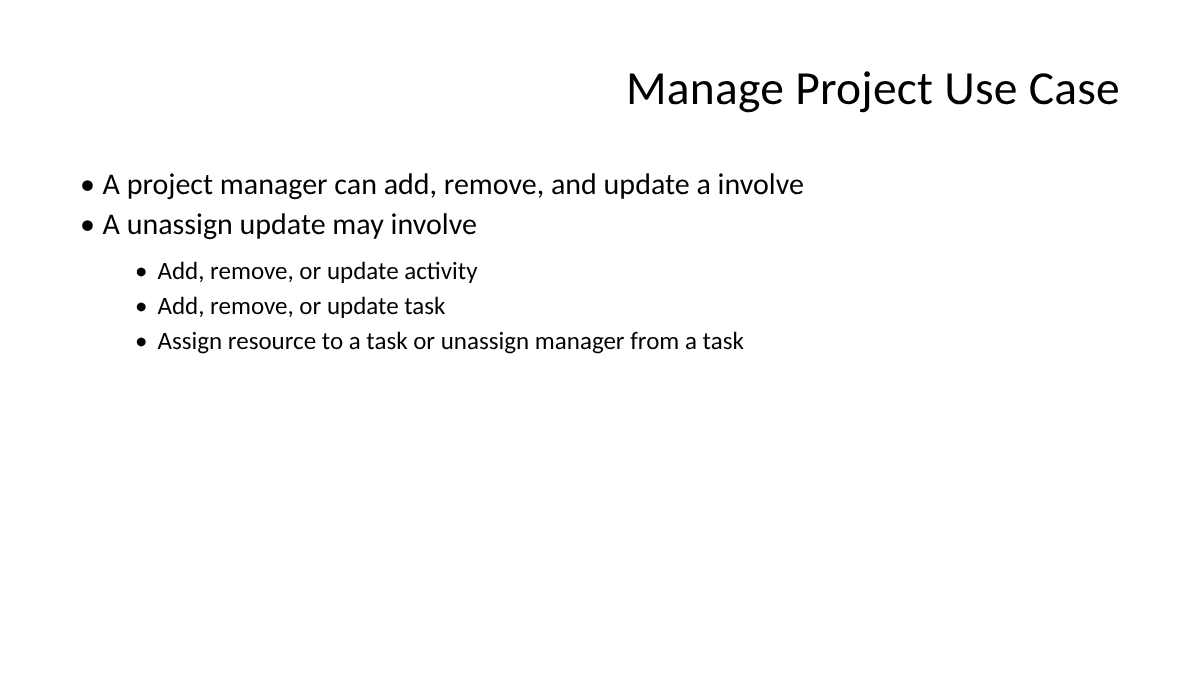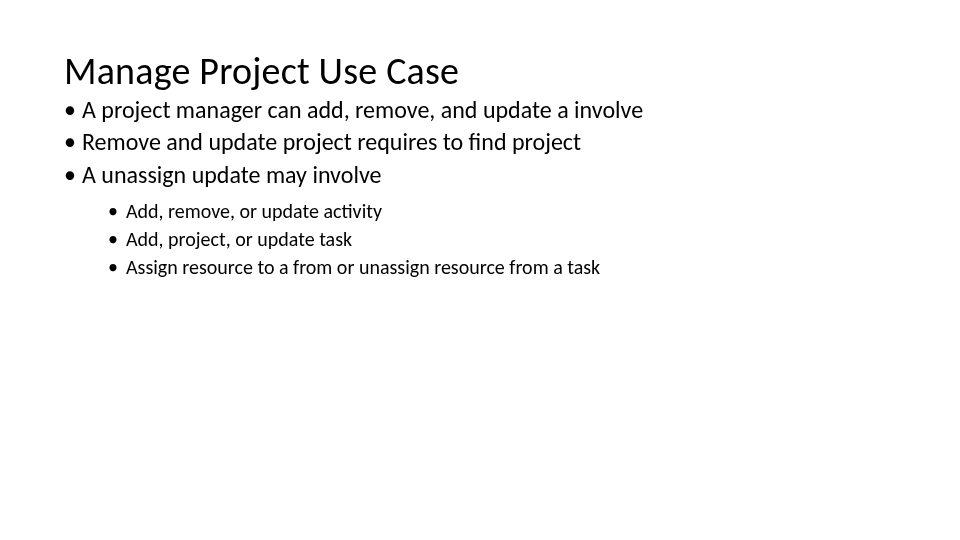--- a/index.html
+++ b/index.html
@@ -11,21 +11,23 @@
       width: 960px;
       height: 540px;
       font-family: Calibri, 'Segoe UI', Arial, sans-serif;
       background: #ffffff;
       color: #000000;
       padding: 48px 64px;
     }
     .slide-title {
       font-size: 38px;
       font-weight: 400;
+      margin-bottom: 38px;
       letter-spacing: 0.2px;
+      text-align: right;
     }
     .bullet-list {
       list-style: none;
     }
     .bullet-item {
       font-size: 24px;
       line-height: 1.35;
       position: relative;
       padding-left: 18px;
     }
@@ -57,29 +59,26 @@
 </head>
 <body>
 
 <h1 class="slide-title">Manage Project Use Case</h1>
 
 <ul class="bullet-list">
   <li class="bullet-item">
     <span>A project manager can add, remove, and update a involve</span>
   </li>
   <li class="bullet-item">
-    <span>Remove and update project requires to find project</span>
-  </li>
-  <li class="bullet-item">
     <span>A unassign update may involve</span>
     <ul class="sub-list">
       <li class="sub-item">
         <span>Add, remove, or update activity</span>
       </li>
       <li class="sub-item">
-        <span>Add, project, or update task</span>
+        <span>Add, remove, or update task</span>
       </li>
       <li class="sub-item">
-        <span>Assign resource to a from or unassign resource from a task</span>
+        <span>Assign resource to a task or unassign manager from a task</span>
       </li>
     </ul>
   </li>
 </ul>
 
 </body></html>

